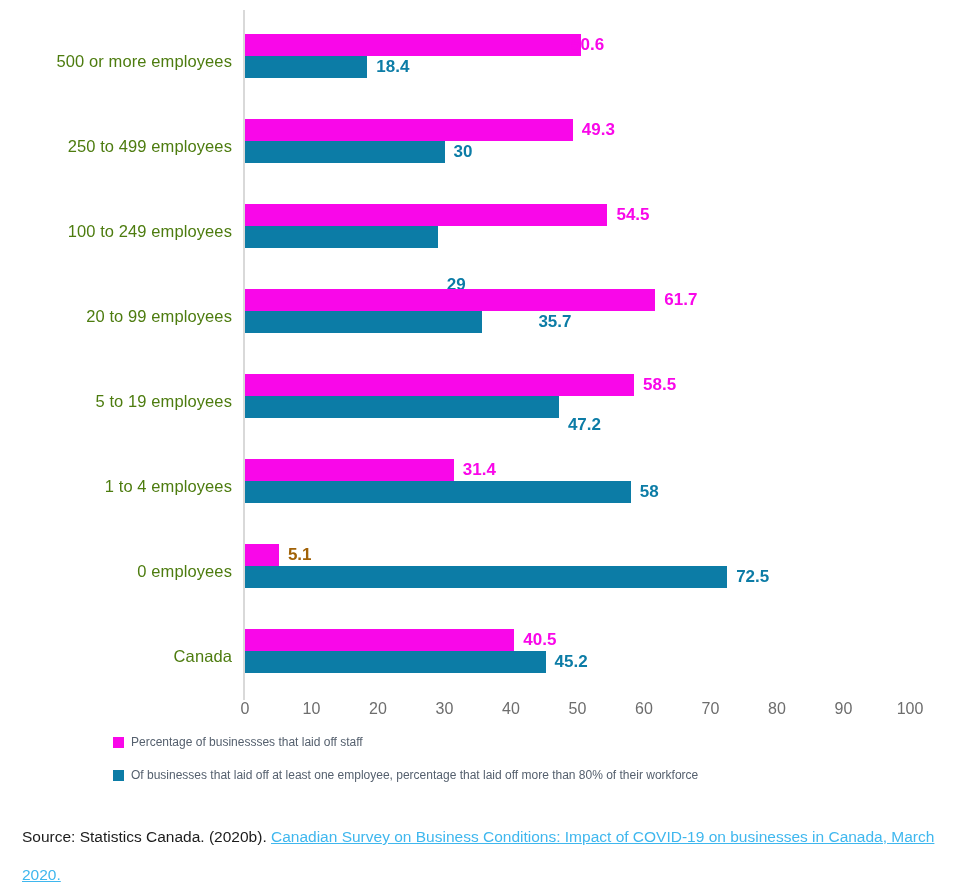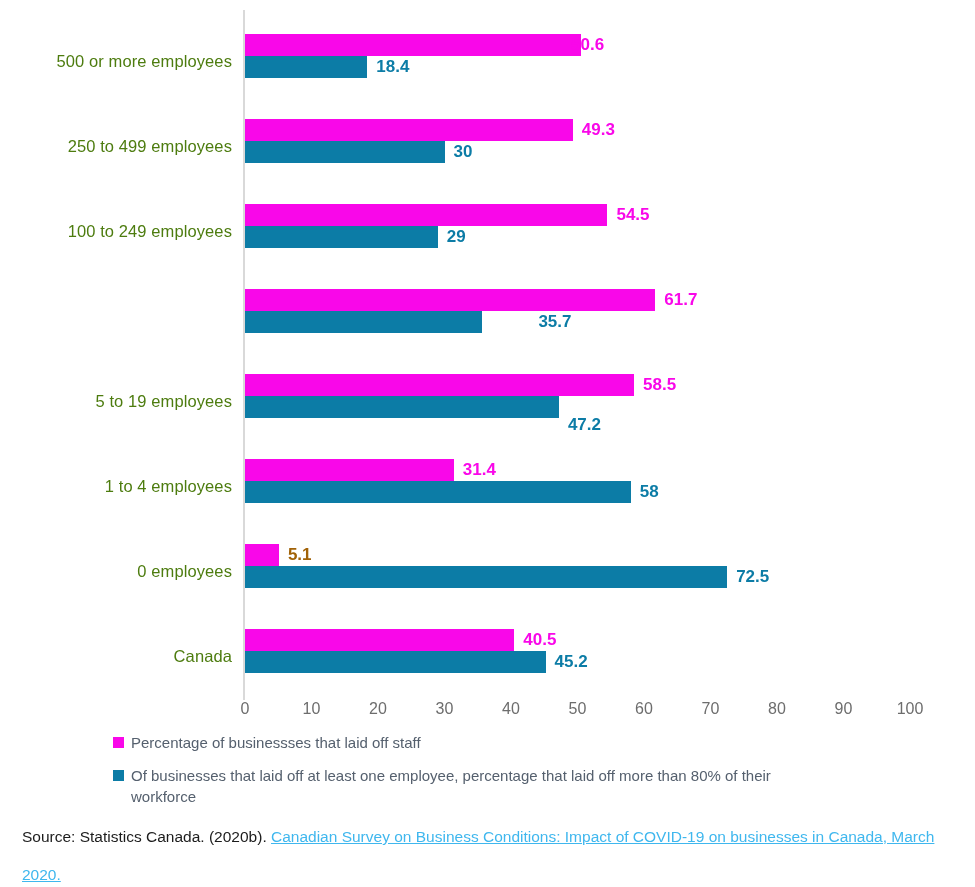--- a/index.html
+++ b/index.html
@@ -112,21 +112,21 @@
   .legend-swatch {
     flex: 0 0 auto;
     width: 11px;
     height: 11px;
     margin-top: 5px;
     margin-right: 7px;
   }
   .legend-swatch.pink { background: #f907e9; }
   .legend-swatch.teal { background: #0c7ca6; }
   .legend-text {
-    font-size: 15px;
+    font-size: 12px;
     color: #55606e;
     line-height: 21px;
     max-width: 700px;
   }
 
   
   .source {
     position: absolute;
     left: 22px;
     top: 818px;
@@ -161,23 +161,24 @@
           <div class="bar pink" style="width: 327.845px; background: rgb(249, 7, 233);"></div>
           <div class="bar-value pink" style="left: 581.845px; color: rgb(249, 7, 233);">49.3</div>
           <div class="bar teal" style="width: 199.5px; background: rgb(12, 124, 166);"></div>
           <div class="bar-value teal" style="left: 453.5px; color: rgb(12, 124, 166);">30</div>
         </div>
         <div class="row" style="top: 193px;">
           <div class="cat-label">100 to 249 employees</div>
           <div class="bar pink" style="width: 362.425px; background: rgb(249, 7, 233);"></div>
           <div class="bar-value pink" style="left: 616.425px; color: rgb(249, 7, 233); text-align: center;">54.5</div>
           <div class="bar teal" style="width: 192.85px; background: rgb(12, 124, 166);"></div>
-          <div class="bar-value teal" style="left: 446.85px; color: rgb(12, 124, 166);">29</div>
+          <div class="bar-value teal" style="left: 446.85px; color: rgb(12, 124, 166); margin-top: 48px;">29</div>
         </div>
         <div class="row" style="top: 278px;">
+          <div class="cat-label">20 to 99 employees</div>
           <div class="bar pink" style="width: 410.305px; background: rgb(249, 7, 233);"></div>
           <div class="bar-value pink" style="left: 664.305px; color: rgb(249, 7, 233);">61.7</div>
           <div class="bar teal" style="width: 237.405px; background: rgb(12, 124, 166);"></div>
           <div class="bar-value teal" style="left: 491.405px; color: rgb(12, 124, 166); margin-left: 47px;">35.7</div>
         </div>
         <div class="row" style="top: 363px;">
           <div class="cat-label">5 to 19 employees</div>
           <div class="bar pink" style="width: 389.025px; background: rgb(249, 7, 233);"></div>
           <div class="bar-value pink" style="left: 643.025px; color: rgb(249, 7, 233);">58.5</div>
           <div class="bar teal" style="width: 313.88px; background: rgb(12, 124, 166);"></div>

